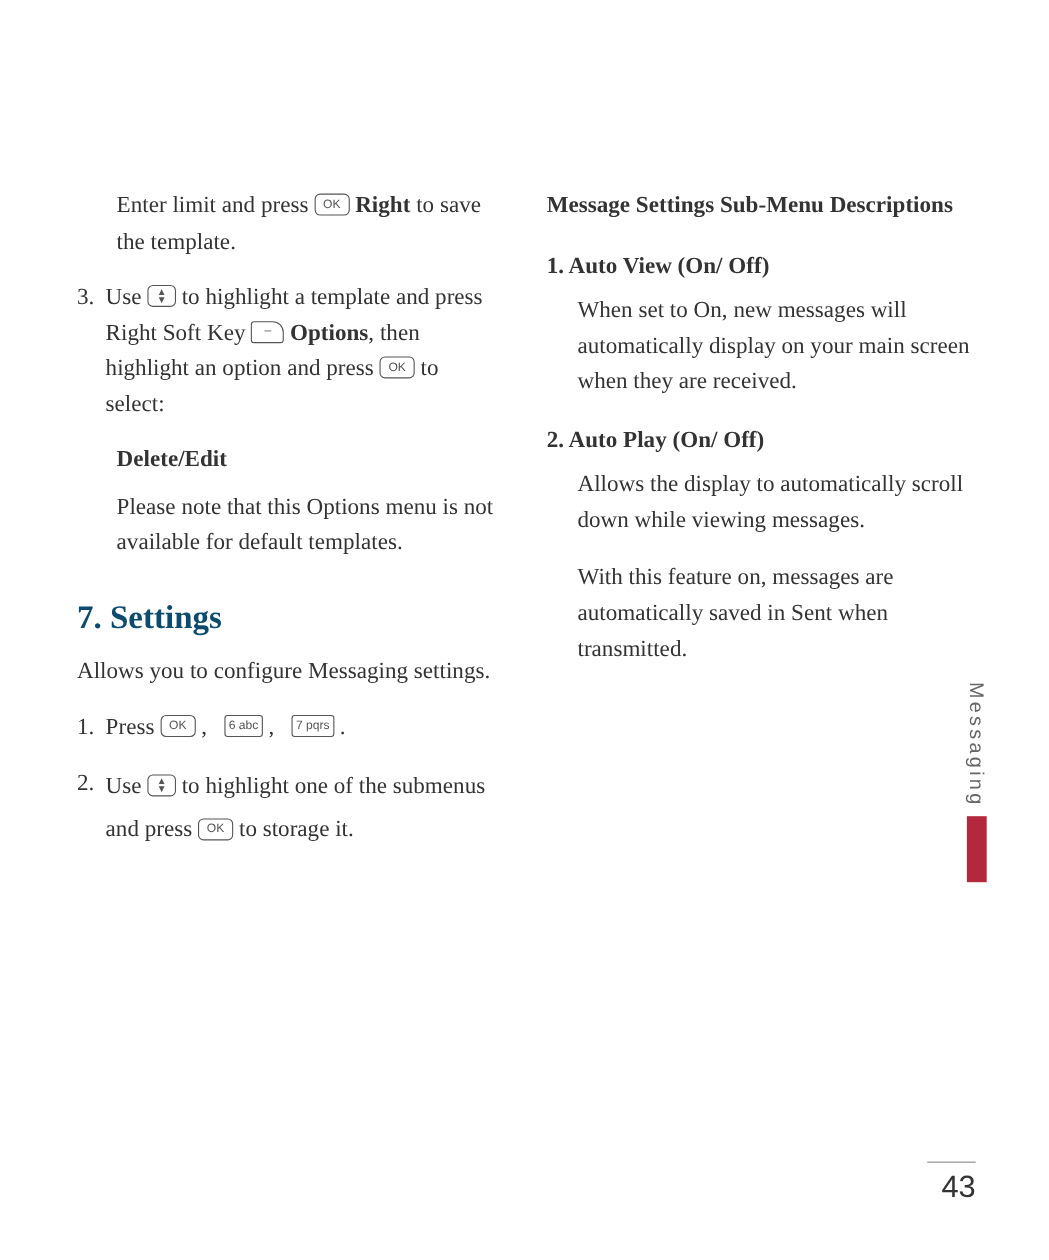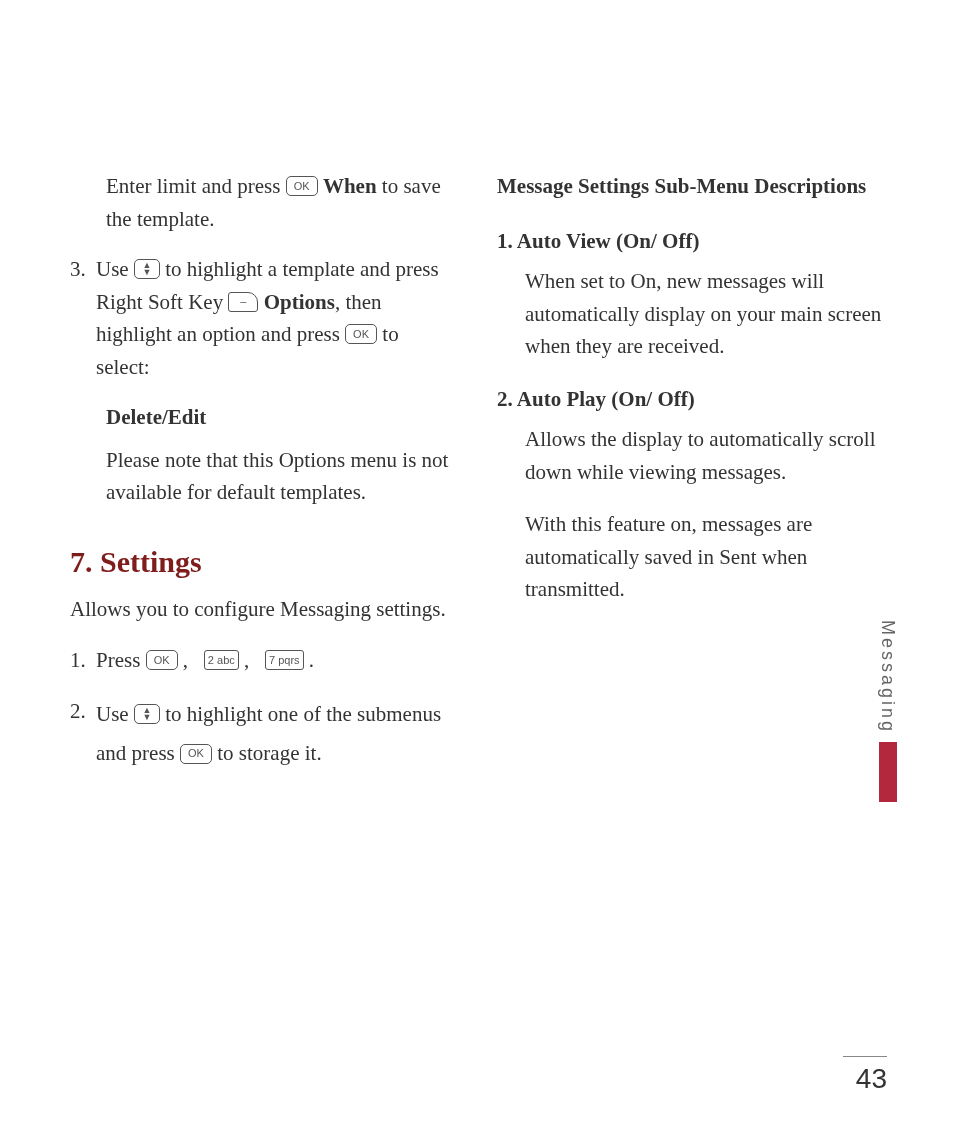--- a/index.html
+++ b/index.html
@@ -51,21 +51,21 @@
     font-size: 9px;
     min-width: 18px;
   }
   .icon-soft {
     border-radius: 3px 10px 3px 3px;
     min-width: 22px;
   }
   .bold { font-weight: 700; }
   .subhead { font-weight: 700; margin: 18px 0 10px 36px; }
   .section-title {
-    color: #7f1d1d;
+    color: #0c4a6e;
     font-size: 30px;
     font-weight: 600;
     margin: 30px 0 8px 0;
     font-family: Georgia, serif;
   }
   .right-head { font-weight: 700; font-size: 21px; margin-bottom: 22px; }
   .sub-item { margin-bottom: 20px; }
   .sub-title { font-weight: 700; margin-bottom: 8px; }
   .sub-body { padding-left: 28px; }
   .side-tab {
@@ -105,21 +105,21 @@
 </style>
 </head>
 <body>
 
 <div class="page">
   <div class="col col-left">
 
     <div class="para-indent block">
       <span>Enter limit and press </span>
       <span class="icon-box">OK</span>
-      <span class="bold"> When</span>
+      <span class="bold"> Right</span>
       <span> to save the template.</span>
     </div>
 
     <div class="step">
       <div class="step-num">3.</div>
       <div class="step-body">
         <span>Use </span>
         <span class="icon-box icon-updown">
             <span>▲</span>
             <span>▼</span>
@@ -139,21 +139,21 @@
     <div class="section-title">7. Settings</div>
 
     <div class="block">Allows you to configure Messaging settings.</div>
 
     <div class="step">
       <div class="step-num">1.</div>
       <div class="step-body">
         <span>Press </span>
         <span class="icon-box">OK</span>
         <span> , &nbsp;</span>
-        <span class="icon-box" style="border-radius:3px;">2 abc</span>
+        <span class="icon-box" style="border-radius:3px;">6 abc</span>
         <span> , &nbsp;</span>
         <span class="icon-box" style="border-radius:3px;">7 pqrs</span>
         <span> .</span>
       </div>
     </div>
 
     <div class="step">
       <div class="step-num">2.</div>
       <div class="step-body" style="line-height:1.9;">
         <span>Use </span>

